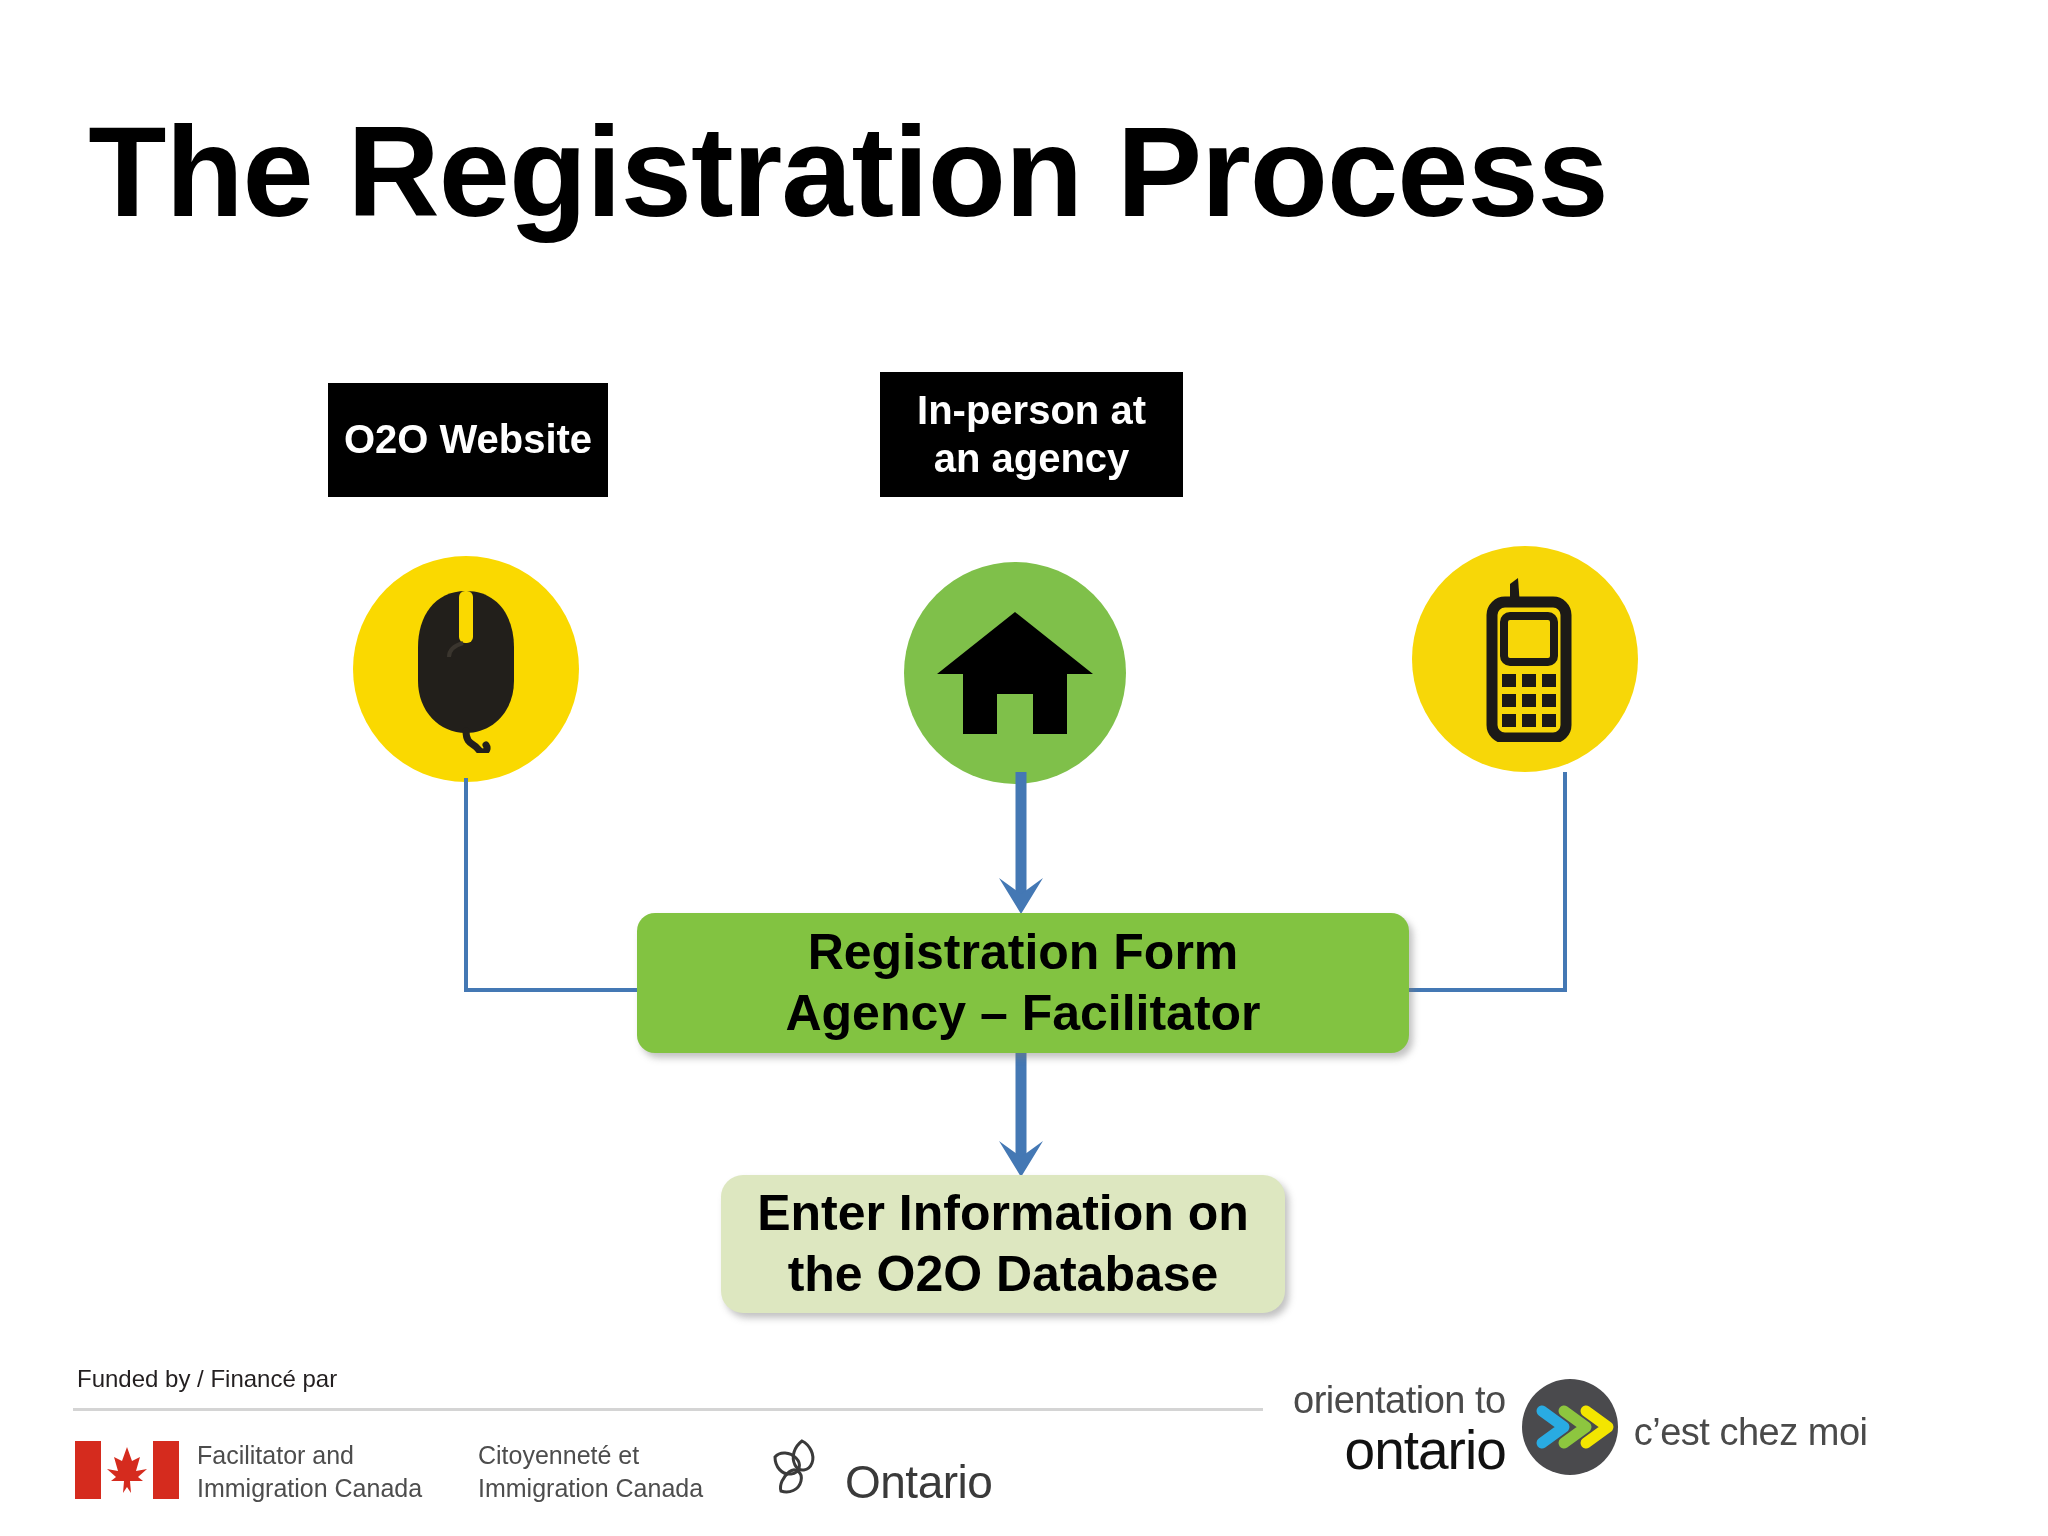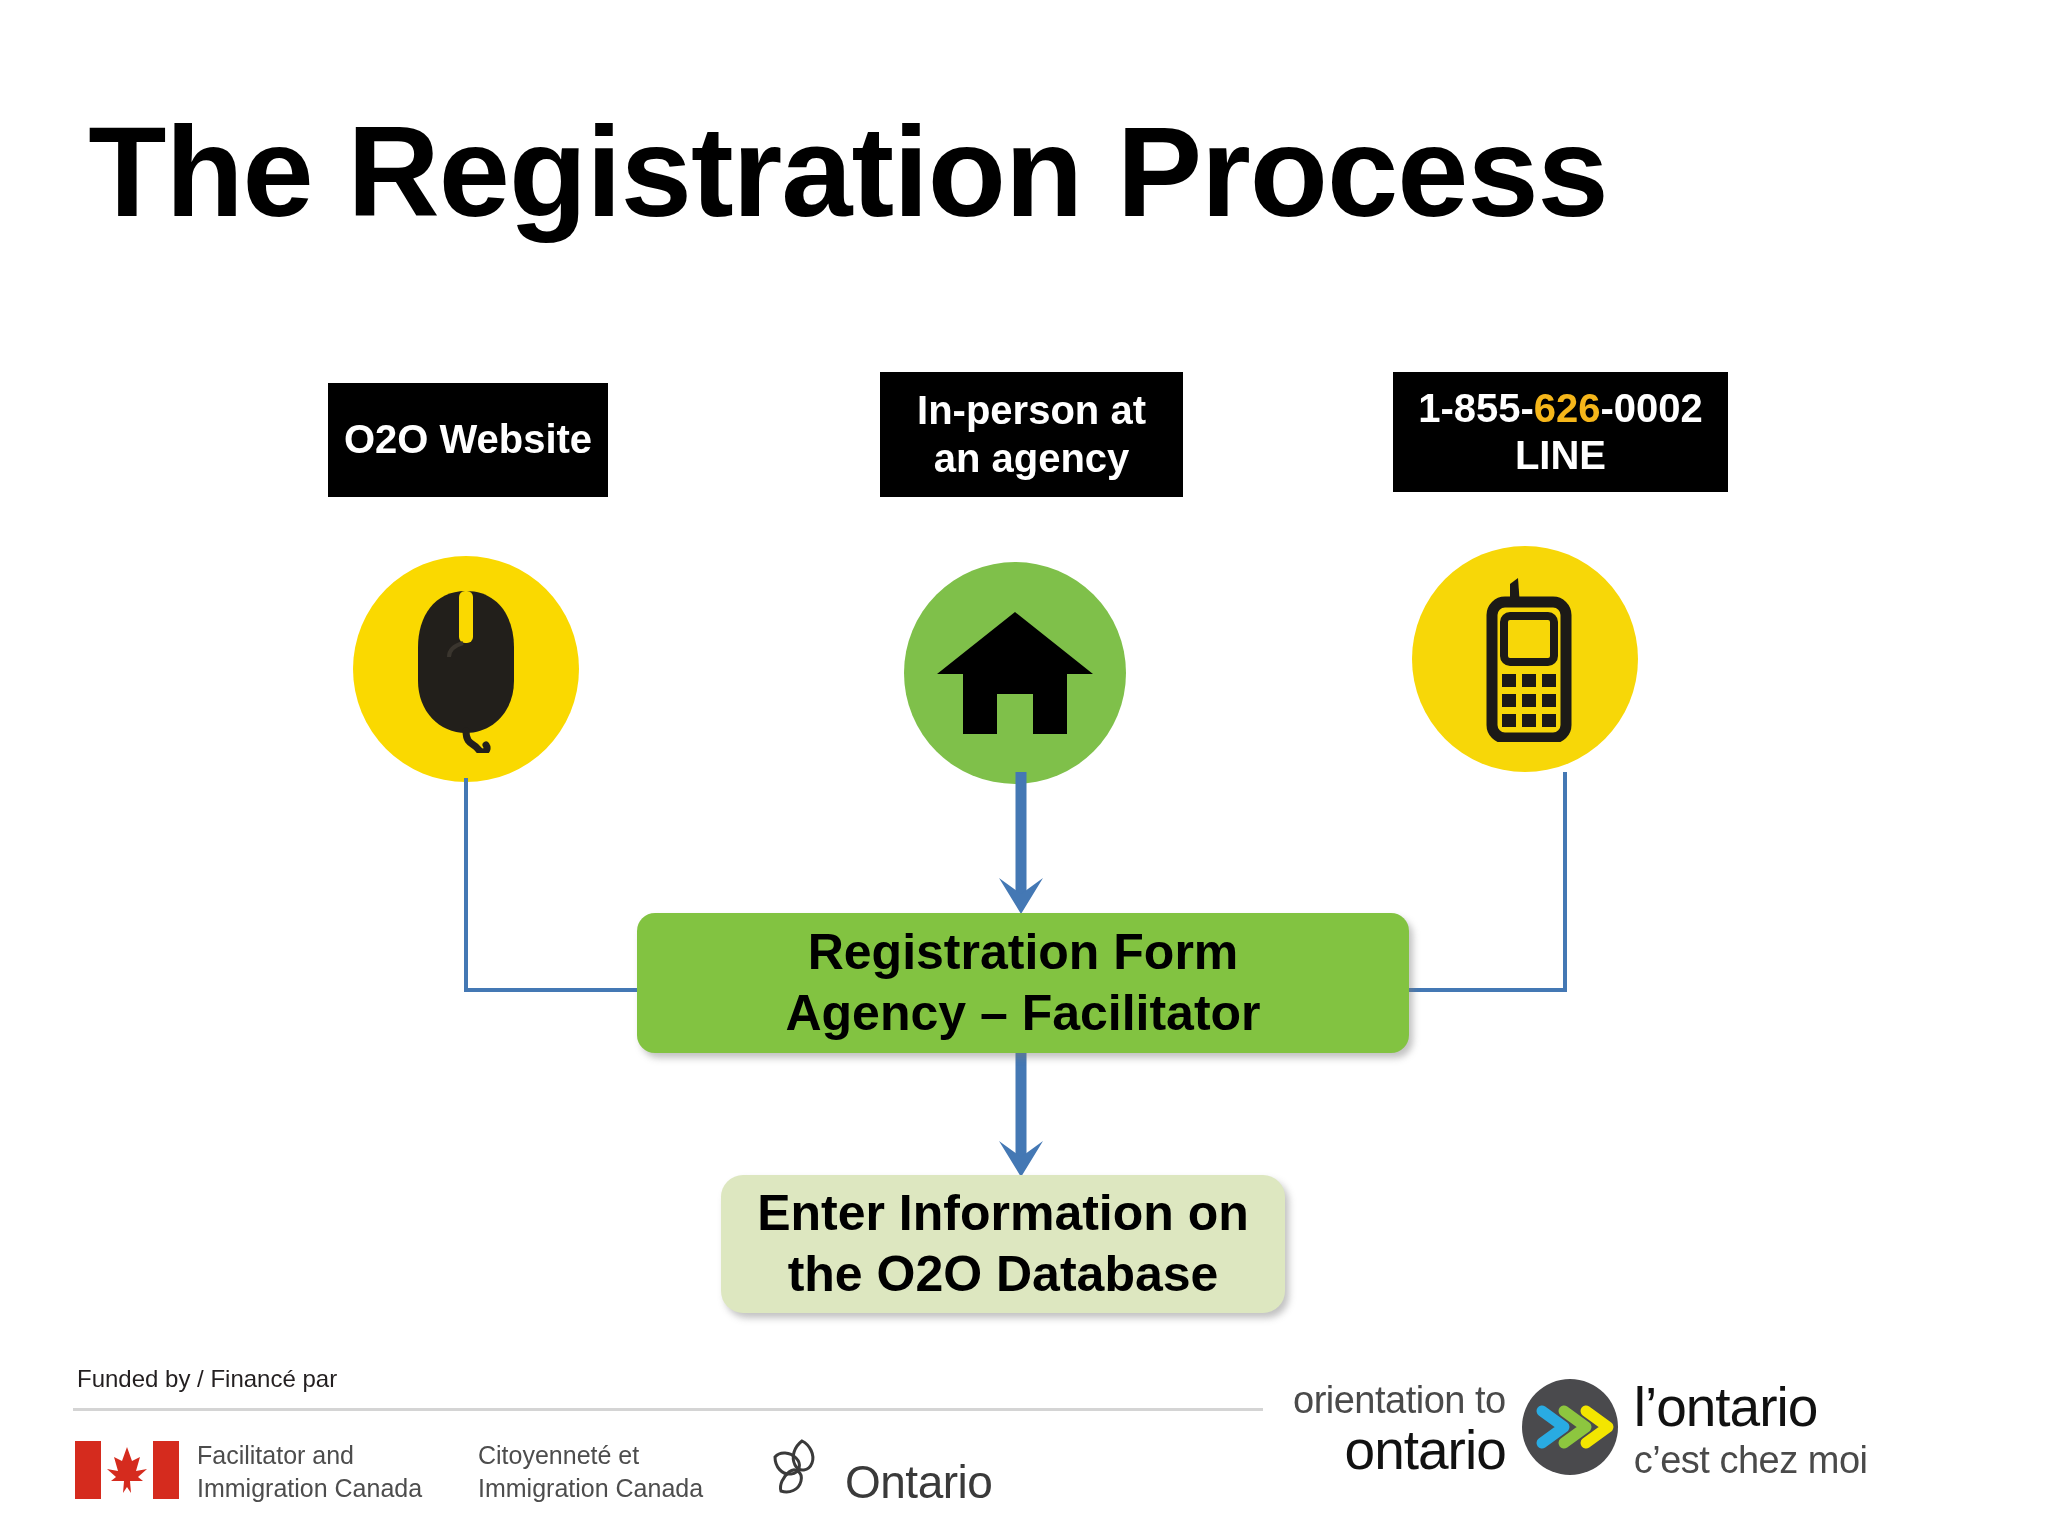--- a/index.html
+++ b/index.html
@@ -200,26 +200,20 @@
       <div>an agency</div>
     </div>
   </div>
 
   <div class="icon-circle" id="circle-house">
     <svg class="icon-svg" width="160" height="130" viewBox="0 0 160 130">
       <path d="M80 4 L158 66 L132 66 L132 126 L98 126 L98 86 L62 86 L62 126 L28 126 L28 66 L2 66 Z" fill="#000000"></path>
     </svg>
   </div>
 
-  <div class="src-label" id="label-phone">
-    <div>
-      <div><span>1-855-</span><span class="phone-hl">626</span><span>-0002</span></div>
-      <div>LINE</div>
-    </div>
-  </div>
 
   <div class="icon-circle" id="circle-phone">
     <svg class="icon-svg" width="110" height="166" viewBox="0 0 110 166">
       <path d="M40 30 L40 8 L48 2 L50 30 Z" fill="#1C1A17"></path>
       <rect x="22" y="26" width="74" height="136" rx="13" fill="none" stroke="#1C1A17" stroke-width="11"></rect>
       <rect x="34" y="40" width="50" height="46" rx="6" fill="none" stroke="#1C1A17" stroke-width="8"></rect>
       <g fill="#1C1A17">
         <rect x="32" y="98" width="14" height="13"></rect>
           <rect x="52" y="98" width="14" height="13"></rect>
           <rect x="72" y="98" width="14" height="13"></rect>
@@ -311,21 +305,20 @@
       </div>
       <span id="o2o-badge">
         <svg width="100" height="100" viewBox="0 0 100 100">
           <circle cx="50" cy="50" r="48" fill="#4A4A4D"></circle>
           <path d="M22 34 L44 50 L22 66" stroke="#29ABE2" stroke-width="11" fill="none" stroke-linejoin="round" stroke-linecap="round"></path>
           <path d="M44 34 L66 50 L44 66" stroke="#8DC63F" stroke-width="11" fill="none" stroke-linejoin="round" stroke-linecap="round"></path>
           <path d="M66 34 L88 50 L66 66" stroke="#F3E600" stroke-width="11" fill="none" stroke-linejoin="round" stroke-linecap="round"></path>
         </svg>
       </span>
       <div id="o2o-right">
-        <div id="o2o-r1">l’ontario</div>
         <div id="o2o-r2">c’est chez moi</div>
       </div>
     </div>
 
   </div>
 
   <div id="bottom-strip"></div>
 
 </div>
 

